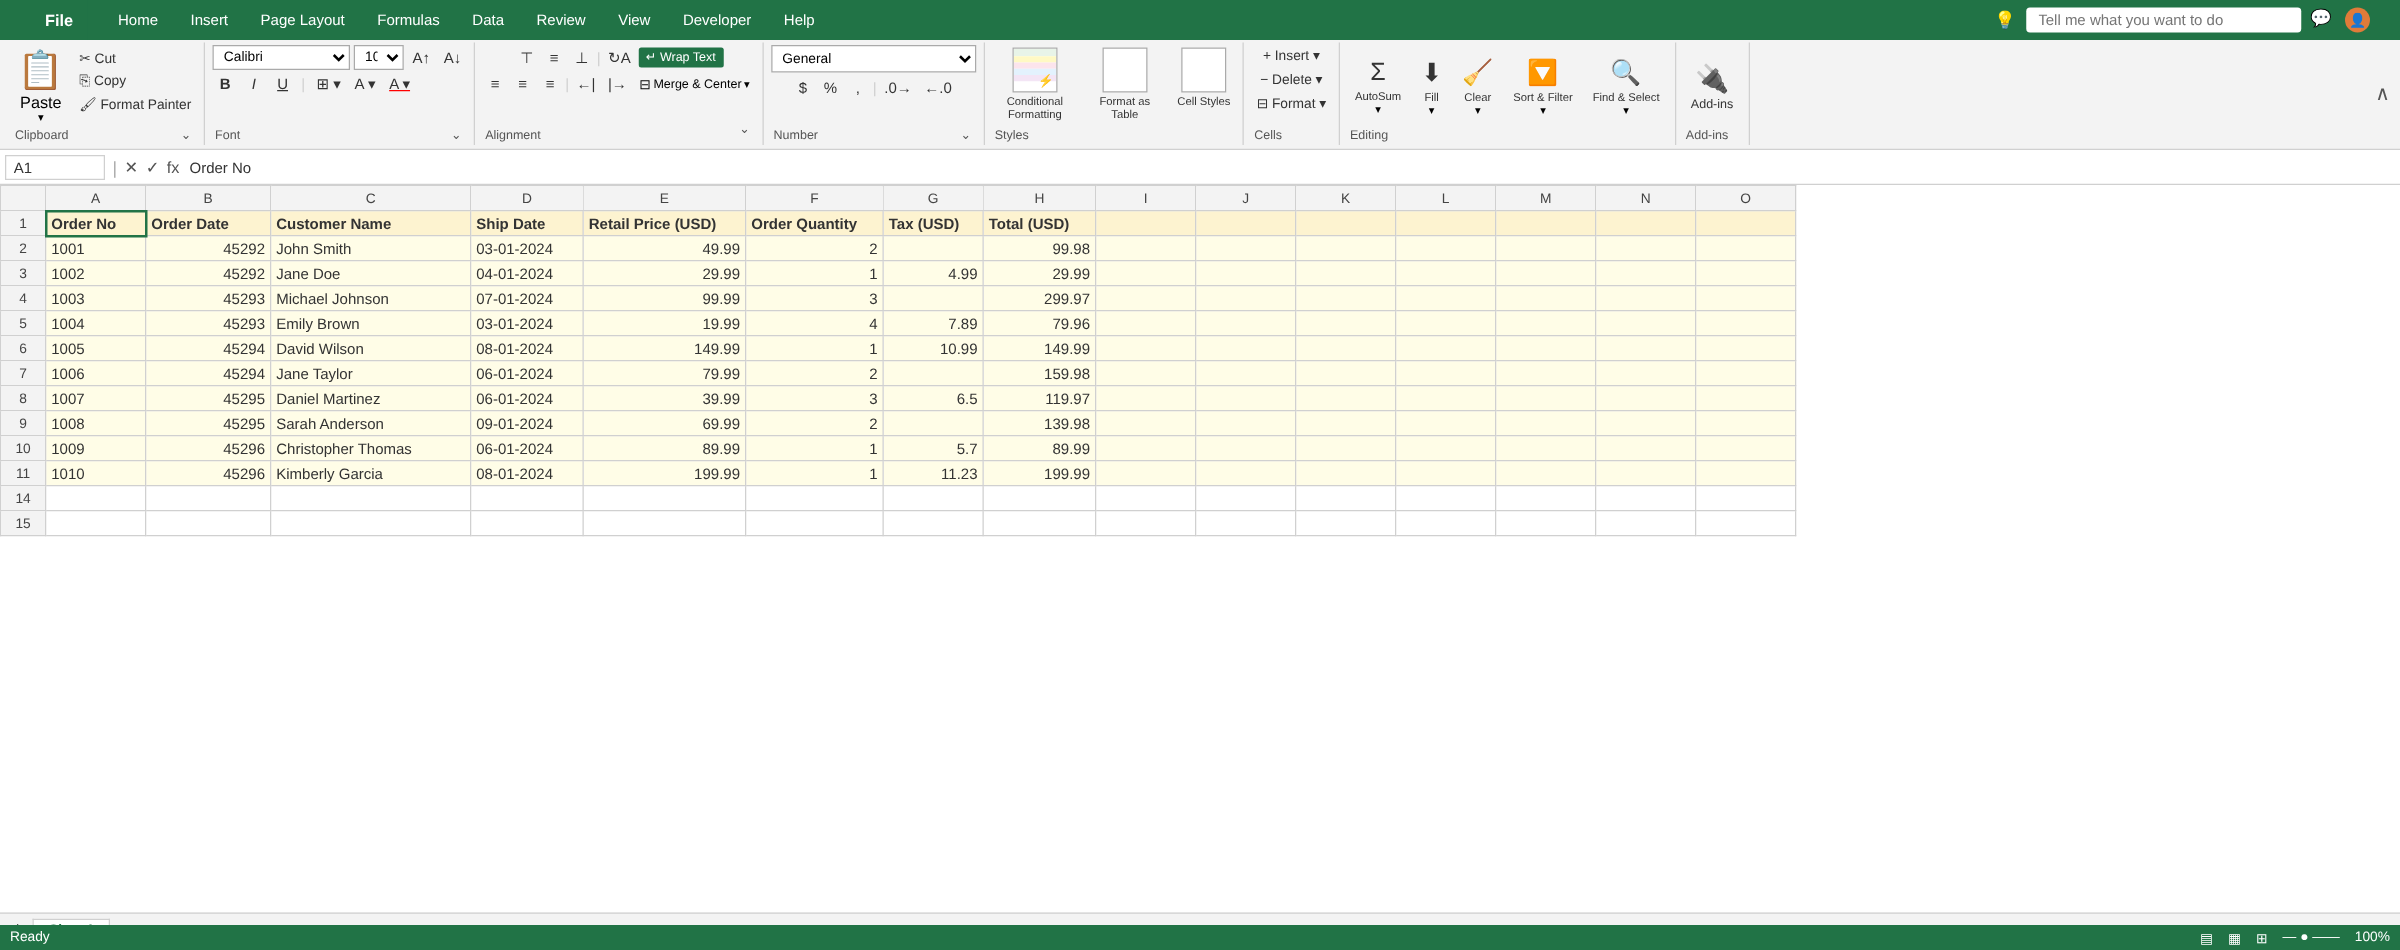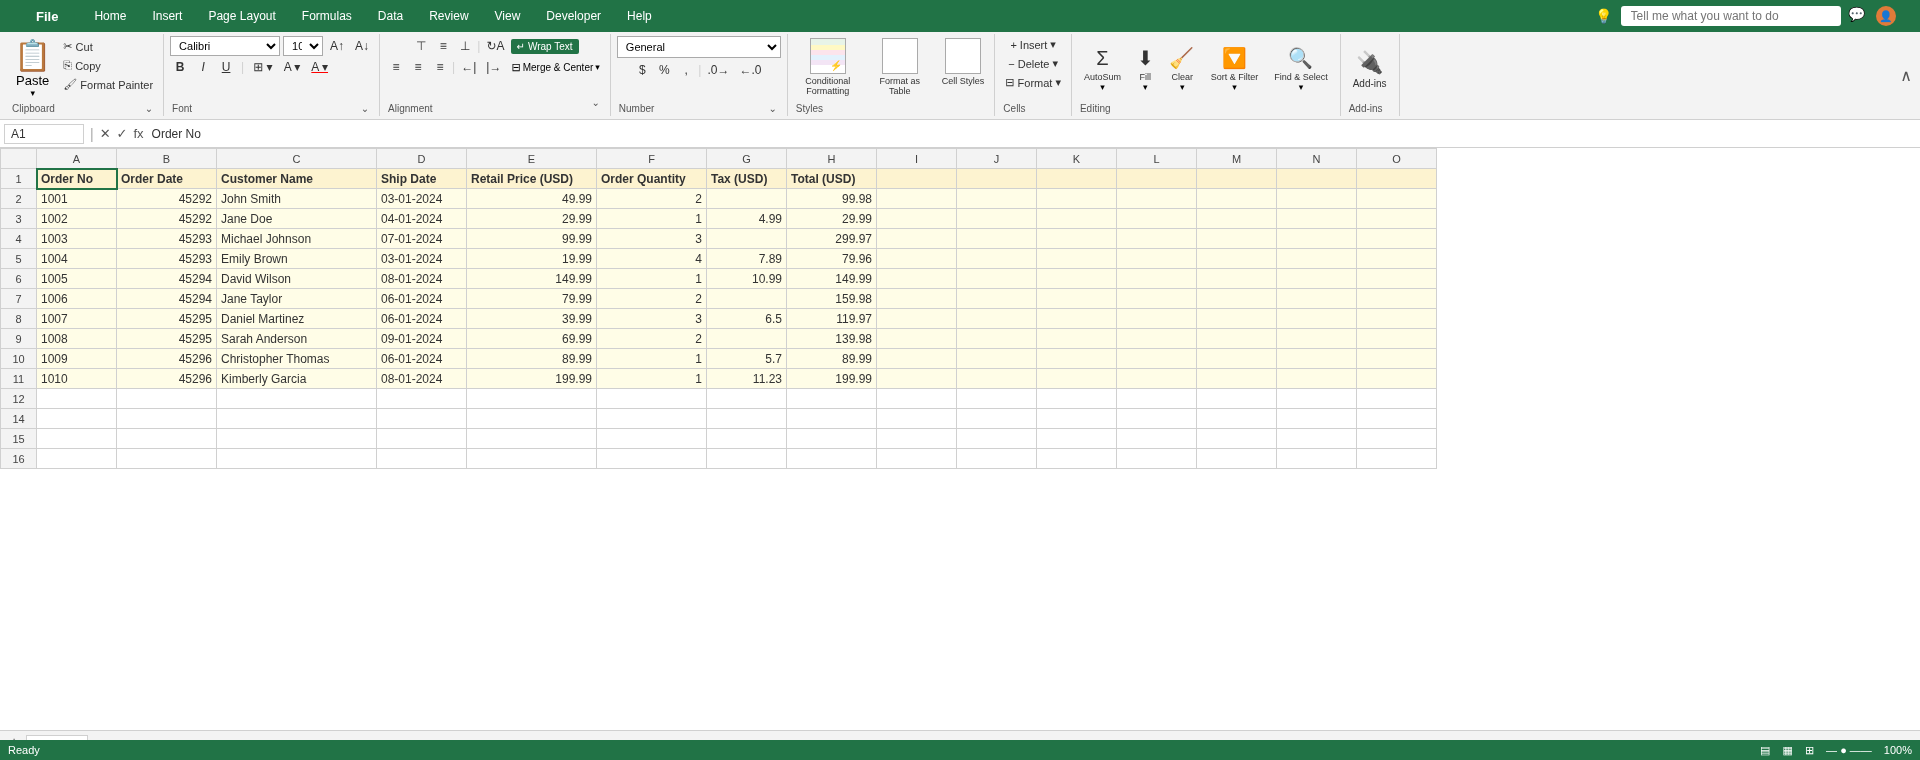--- a/index.html
+++ b/index.html
@@ -941,38 +941,20 @@
             <td class="data-cell col-H num">199.99</td>
             <td class="data-cell col-I txt"></td>
             <td class="data-cell col-J txt"></td>
             <td class="data-cell col-K txt"></td>
             <td class="data-cell col-L txt"></td>
             <td class="data-cell col-M txt"></td>
             <td class="data-cell col-N txt"></td>
             <td class="data-cell col-O txt"></td>
           </tr>
           <tr class="empty-row">
-            <td class="row-header">12</td>
-            <td class="data-cell col-A txt"></td>
-            <td class="data-cell col-B txt"></td>
-            <td class="data-cell col-C txt"></td>
-            <td class="data-cell col-D txt"></td>
-            <td class="data-cell col-E txt"></td>
-            <td class="data-cell col-F txt"></td>
-            <td class="data-cell col-G txt"></td>
-            <td class="data-cell col-H txt"></td>
-            <td class="data-cell col-I txt"></td>
-            <td class="data-cell col-J txt"></td>
-            <td class="data-cell col-K txt"></td>
-            <td class="data-cell col-L txt"></td>
-            <td class="data-cell col-M txt"></td>
-            <td class="data-cell col-N txt"></td>
-            <td class="data-cell col-O txt"></td>
-          </tr>
-          <tr class="empty-row">
             <td class="row-header">14</td>
             <td class="data-cell col-A txt"></td>
             <td class="data-cell col-B txt"></td>
             <td class="data-cell col-C txt"></td>
             <td class="data-cell col-D txt"></td>
             <td class="data-cell col-E txt"></td>
             <td class="data-cell col-F txt"></td>
             <td class="data-cell col-G txt"></td>
             <td class="data-cell col-H txt"></td>
             <td class="data-cell col-I txt"></td>
@@ -994,38 +976,20 @@
             <td class="data-cell col-G txt"></td>
             <td class="data-cell col-H txt"></td>
             <td class="data-cell col-I txt"></td>
             <td class="data-cell col-J txt"></td>
             <td class="data-cell col-K txt"></td>
             <td class="data-cell col-L txt"></td>
             <td class="data-cell col-M txt"></td>
             <td class="data-cell col-N txt"></td>
             <td class="data-cell col-O txt"></td>
           </tr>
-          <tr class="empty-row">
-            <td class="row-header">16</td>
-            <td class="data-cell col-A txt"></td>
-            <td class="data-cell col-B txt"></td>
-            <td class="data-cell col-C txt"></td>
-            <td class="data-cell col-D txt"></td>
-            <td class="data-cell col-E txt"></td>
-            <td class="data-cell col-F txt"></td>
-            <td class="data-cell col-G txt"></td>
-            <td class="data-cell col-H txt"></td>
-            <td class="data-cell col-I txt"></td>
-            <td class="data-cell col-J txt"></td>
-            <td class="data-cell col-K txt"></td>
-            <td class="data-cell col-L txt"></td>
-            <td class="data-cell col-M txt"></td>
-            <td class="data-cell col-N txt"></td>
-            <td class="data-cell col-O txt"></td>
-          </tr>
         </tbody>
     </table>
   </div>
 </div>
 
 <div class="sheet-tabs">
   <span style="cursor:pointer;padding:2px 6px;font-size:14px;color:#555;">+</span>
   <div class="sheet-tab active">Sheet1</div>
 </div>
 

